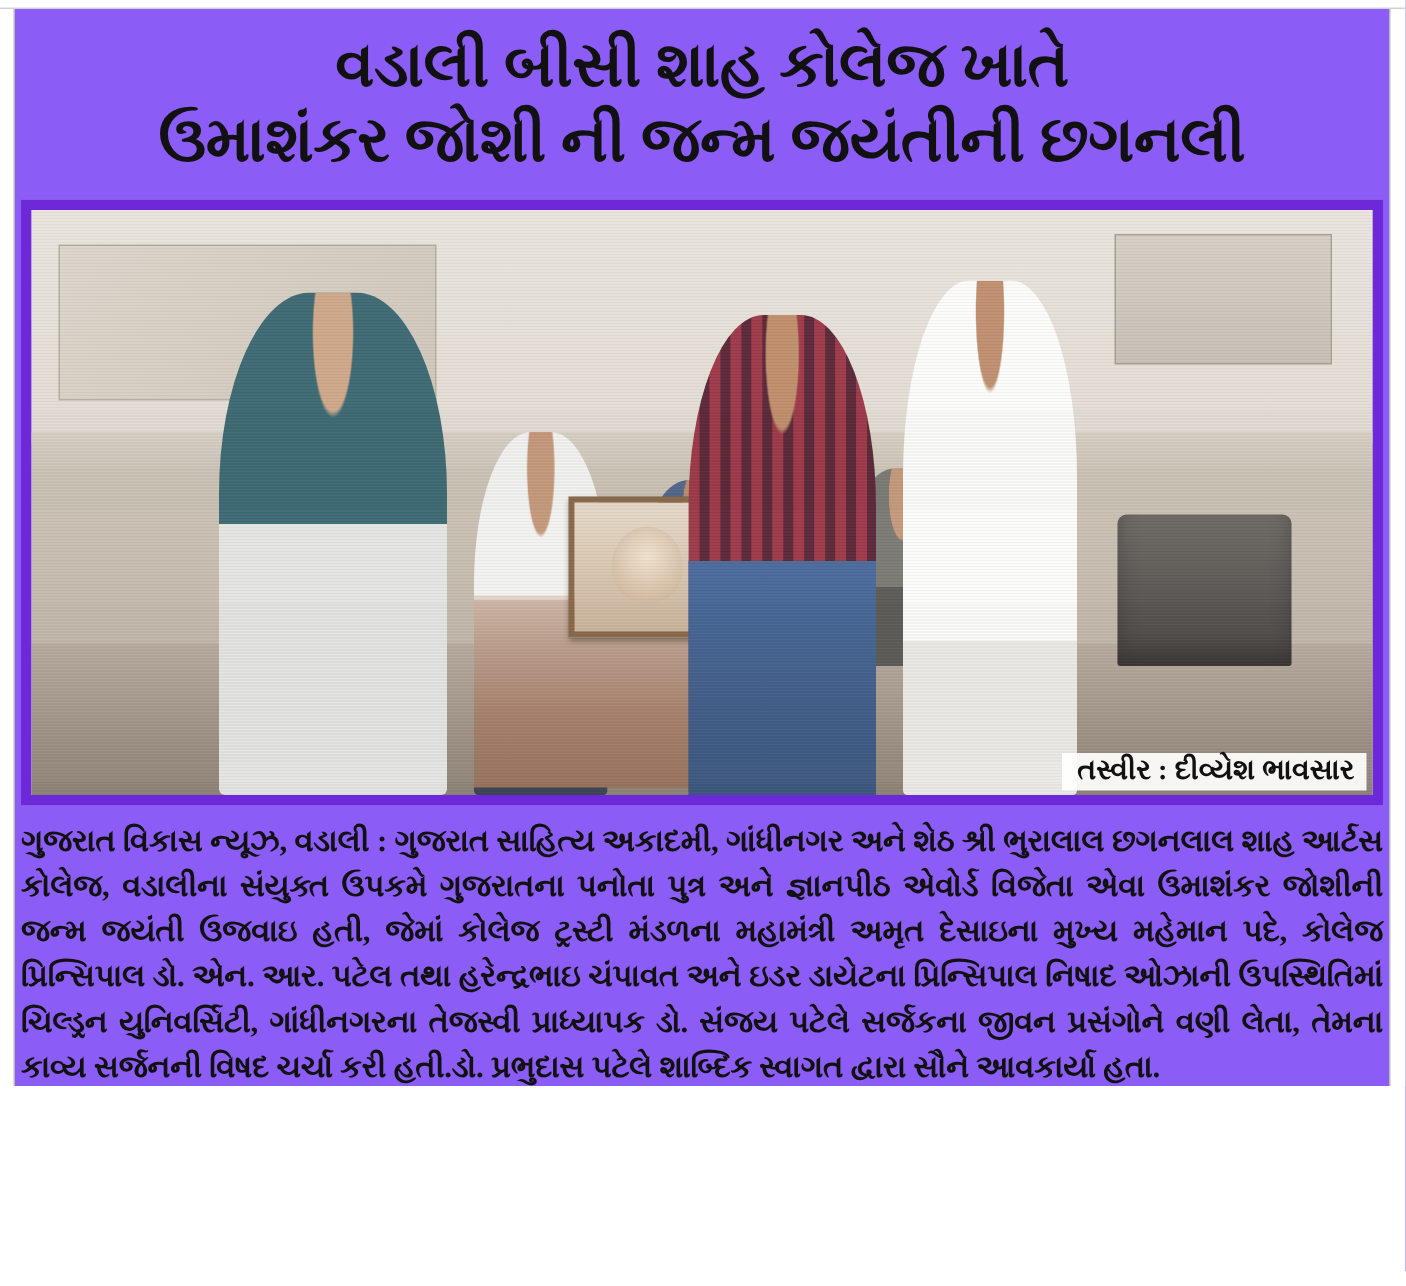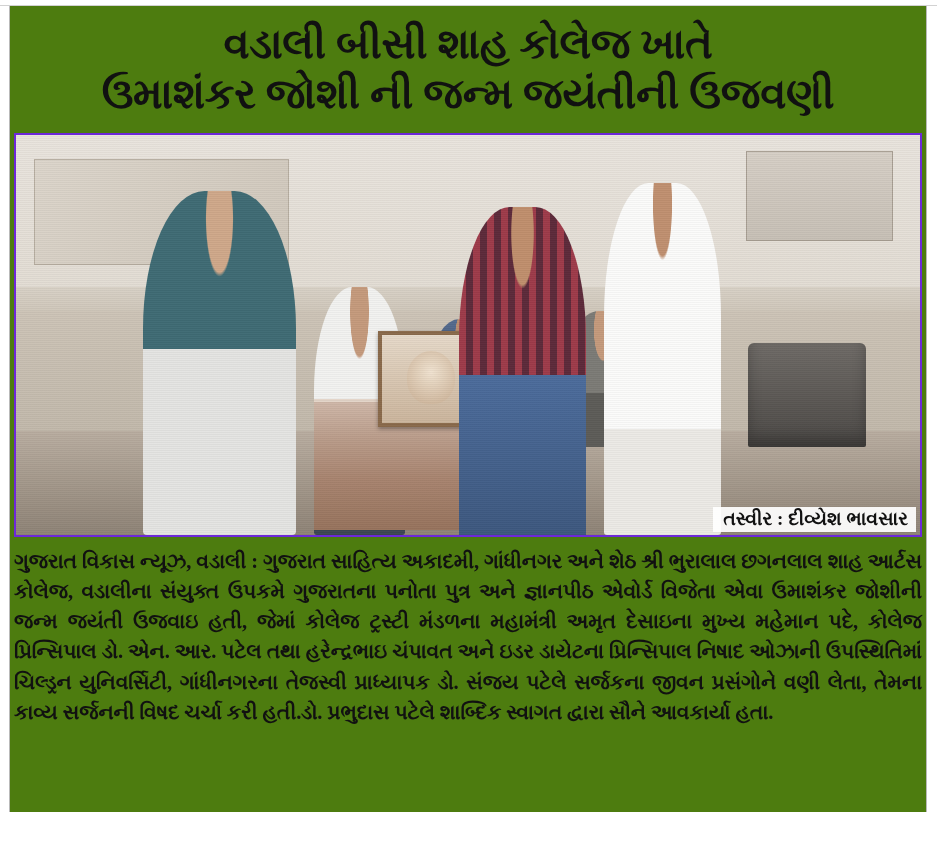--- a/index.html
+++ b/index.html
@@ -6,22 +6,22 @@
     margin: 0;
     padding: 0;
     background: #ffffff;
   }
   body {
     font-family: "Liberation Serif", serif;
   }
   #page {
     position: relative;
     width: 937px;
-    height: 812px;
-    background: #4d7c0f;
+    height: 724px;
+    background: #8b5cf6;
     box-sizing: border-box;
     overflow: hidden;
     padding-left: 38px;
   }
   
   .page-frame-left {
     position: absolute;
     left: 0; top: 0;
     width: 9px; height: 857px;
     background: #ffffff;
@@ -66,21 +66,21 @@
   .headline-line.l2 { font-size: 42px; }
 
   
   .photo-wrap {
     position: relative;
     margin-top: 10px;
     width: 908px;
     height: 404px;
     overflow: hidden;
     background: #c9c3bd;
-    border: 2px solid #6d28d9;
+    border: 7px solid #6d28d9;
     box-sizing: border-box;
   }
   .photo {
     position: absolute;
     inset: 0;
     
     background:
       
       linear-gradient(to bottom, #efeae4 0%, #e8e2da 14%, #ded6cc 20%, #d6cdc2 22%, #cfc6bb 100%);
   }
@@ -262,21 +262,21 @@
 <div id="page">
 
   <div class="page-frame-left"></div>
   <div class="page-frame-right"></div>
   <div class="page-frame-top"></div>
 
   <div class="content">
 
     <div class="headline">
       <span class="headline-line l1">વડાલી બીસી શાહ કોલેજ ખાતે</span>
-      <span class="headline-line l2">ઉમાશંકર જોશી ની જન્મ જયંતીની ઉજવણી</span>
+      <span class="headline-line l2">ઉમાશંકર જોશી ની જન્મ જયંતીની છગનલી</span>
     </div>
 
     <div class="photo-wrap">
       <div class="photo">
         <div class="wall-upper"></div>
         <div class="wall-band"></div>
         <div class="wall-lower"></div>
         <div class="floor"></div>
         <div class="board"></div>
         <div class="window-right"></div>

